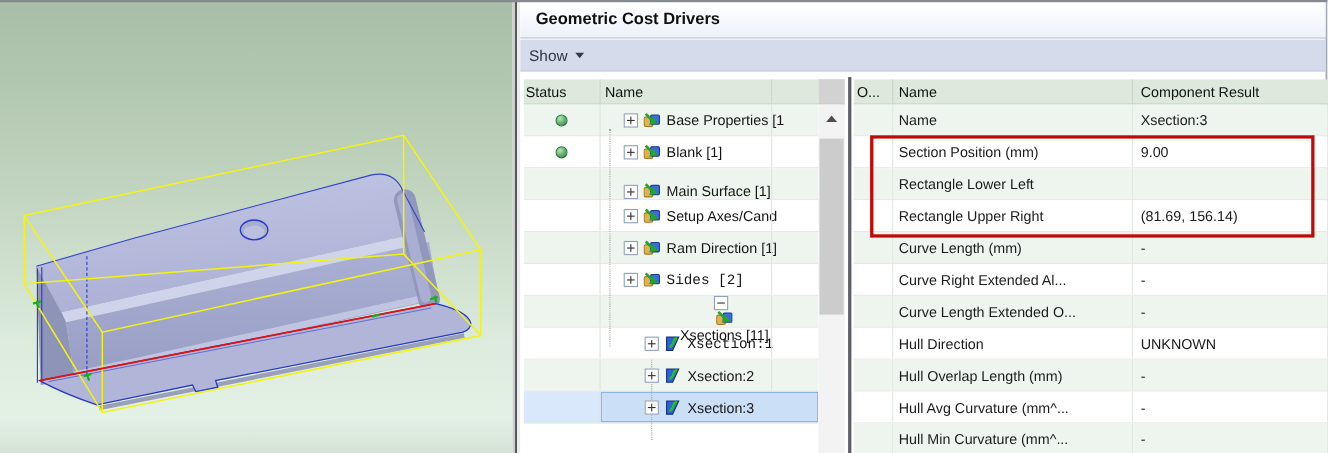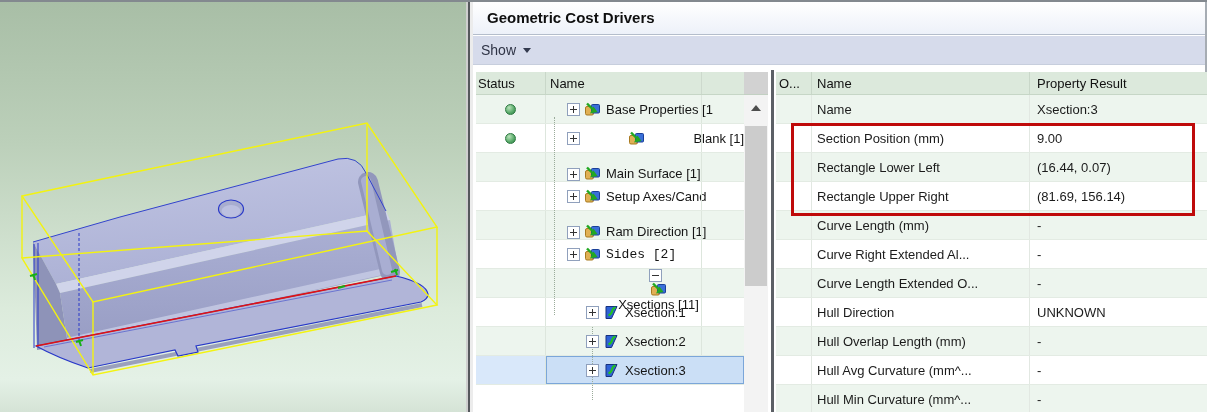--- a/index.html
+++ b/index.html
@@ -187,21 +187,21 @@
                   <path d="M2,1.5 L8,7.5" stroke="#22a822" stroke-width="2.4" fill="none"></path>
                   <polygon points="5,11.5 12.5,10 8.5,4.5" fill="#22a822"></polygon>
                 </svg></span>
               <span class="tlabel">Base Properties [1</span>
             </div>
           </div>
           <div class="trow">
             <div class="status-cell">
               <span class="status-dot"></span>
             </div>
-            <div class="name-cell" style="padding-left: 21px; justify-content: space-between;">
+            <div class="name-cell" style="padding-left: 21px;">
               <span class="expander plus"></span>
               <span class="tree-icon"><svg viewBox="0 0 15 15" width="15" height="15">
                   <rect x="0.5" y="4.5" width="8" height="8.5" rx="1.5" fill="#e0b054" stroke="#a87a20"></rect>
                   <rect x="6.5" y="2.5" width="8" height="8.5" rx="1" fill="#3a6fd8" stroke="#1a3f98"></rect>
                   <path d="M2,1.5 L8,7.5" stroke="#22a822" stroke-width="2.4" fill="none"></path>
                   <polygon points="5,11.5 12.5,10 8.5,4.5" fill="#22a822"></polygon>
                 </svg></span>
               <span class="tlabel">Blank [1]</span>
             </div>
           </div>
@@ -226,21 +226,21 @@
                   <rect x="0.5" y="4.5" width="8" height="8.5" rx="1.5" fill="#e0b054" stroke="#a87a20"></rect>
                   <rect x="6.5" y="2.5" width="8" height="8.5" rx="1" fill="#3a6fd8" stroke="#1a3f98"></rect>
                   <path d="M2,1.5 L8,7.5" stroke="#22a822" stroke-width="2.4" fill="none"></path>
                   <polygon points="5,11.5 12.5,10 8.5,4.5" fill="#22a822"></polygon>
                 </svg></span>
               <span class="tlabel">Setup Axes/Cand</span>
             </div>
           </div>
           <div class="trow">
             <div class="status-cell"></div>
-            <div class="name-cell" style="padding-left: 21px; align-items: flex-end;">
+            <div class="name-cell" style="padding-left: 21px;">
               <span class="expander plus"></span>
               <span class="tree-icon"><svg viewBox="0 0 15 15" width="15" height="15">
                   <rect x="0.5" y="4.5" width="8" height="8.5" rx="1.5" fill="#e0b054" stroke="#a87a20"></rect>
                   <rect x="6.5" y="2.5" width="8" height="8.5" rx="1" fill="#3a6fd8" stroke="#1a3f98"></rect>
                   <path d="M2,1.5 L8,7.5" stroke="#22a822" stroke-width="2.4" fill="none"></path>
                   <polygon points="5,11.5 12.5,10 8.5,4.5" fill="#22a822"></polygon>
                 </svg></span>
               <span class="tlabel">Ram Direction [1]</span>
             </div>
           </div>
@@ -265,21 +265,21 @@
                   <rect x="0.5" y="4.5" width="8" height="8.5" rx="1.5" fill="#e0b054" stroke="#a87a20"></rect>
                   <rect x="6.5" y="2.5" width="8" height="8.5" rx="1" fill="#3a6fd8" stroke="#1a3f98"></rect>
                   <path d="M2,1.5 L8,7.5" stroke="#22a822" stroke-width="2.4" fill="none"></path>
                   <polygon points="5,11.5 12.5,10 8.5,4.5" fill="#22a822"></polygon>
                 </svg></span>
               <span class="tlabel">Xsections [11]</span>
             </div>
           </div>
           <div class="trow">
             <div class="status-cell"></div>
-            <div class="name-cell" style="padding-left: 40px;">
+            <div class="name-cell" style="padding-left: 40px; font-family: Liberation Mono, monospace;">
               <span class="expander plus"></span>
               <span class="tree-icon"><svg viewBox="0 0 15 15" width="15" height="15">
                   <polygon points="2,1.5 13,1.5 7.5,13.5 2,13.5" fill="#2f62d6" stroke="#16307e"></polygon>
                   <path d="M11.5,2.5 C6,3.5 10.5,8 4.5,10.5" stroke="#21c221" stroke-width="2.2" fill="none"></path>
                 </svg></span>
               <span class="tlabel">Xsection:1</span>
             </div>
           </div>
           <div class="trow">
             <div class="status-cell"></div>
@@ -316,37 +316,36 @@
       </div>
       <div class="sb-thumb"></div>
     </div>
 
     <div id="panel-divider"></div>
 
     <div id="props">
       <div class="thead">
         <div class="p-o">O...</div>
         <div class="p-name">Name</div>
-        <div class="p-result">Property Result</div>
+        <div class="p-result">Component Result</div>
       </div>
       <div id="props-body">
           <div class="prow">
             <div class="p-o"></div>
             <div class="p-name">Name</div>
             <div class="p-result">Xsection:3</div>
           </div>
           <div class="prow">
             <div class="p-o"></div>
             <div class="p-name">Section Position (mm)</div>
             <div class="p-result">9.00</div>
           </div>
           <div class="prow">
             <div class="p-o"></div>
             <div class="p-name">Rectangle Lower Left</div>
-            <div class="p-result">(16.44, 0.07)</div>
           </div>
           <div class="prow">
             <div class="p-o"></div>
             <div class="p-name">Rectangle Upper Right</div>
             <div class="p-result">(81.69, 156.14)</div>
           </div>
           <div class="prow">
             <div class="p-o"></div>
             <div class="p-name">Curve Length (mm)</div>
             <div class="p-result">-</div>

